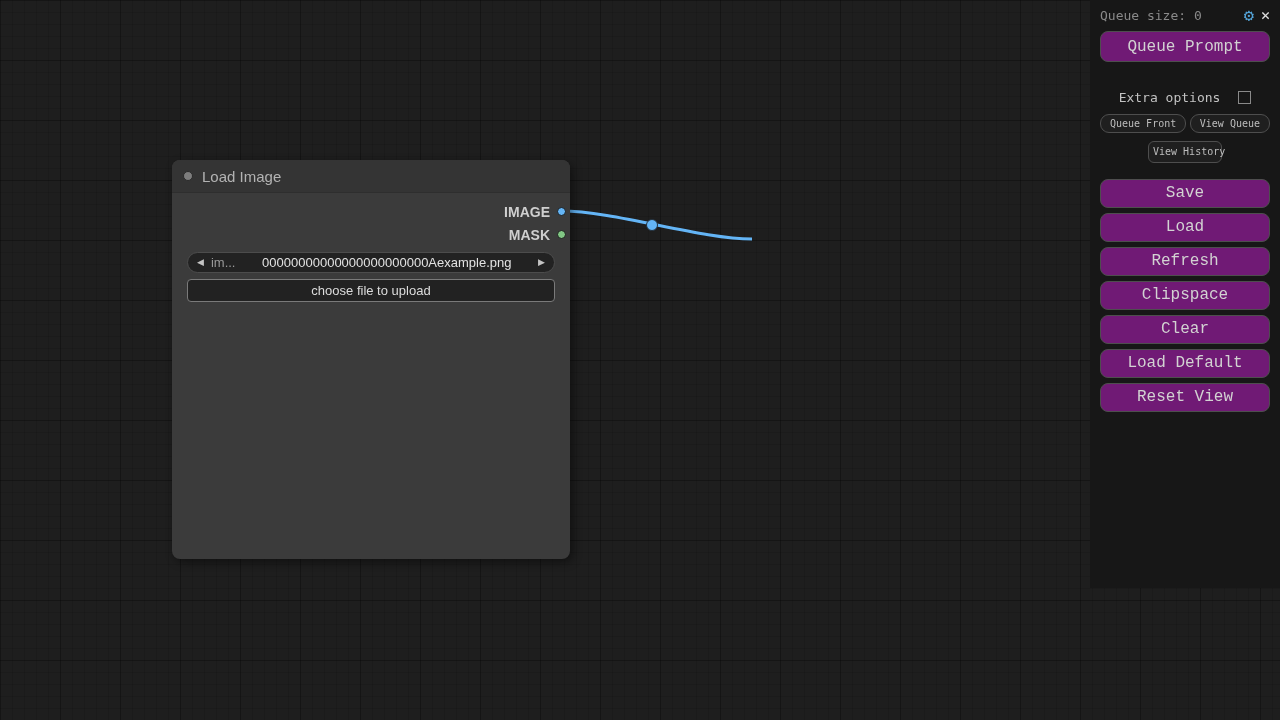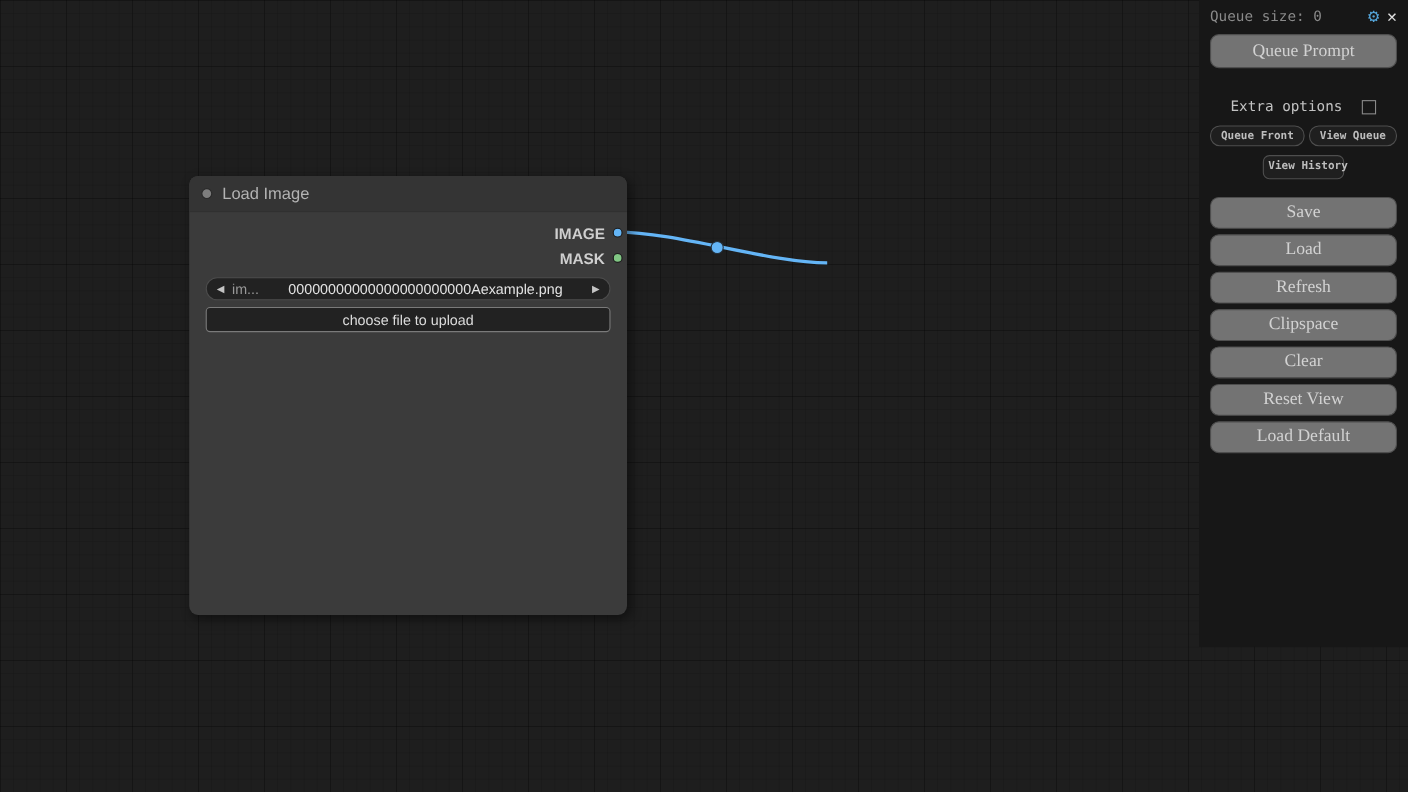--- a/index.html
+++ b/index.html
@@ -71,38 +71,38 @@
     position:absolute; left:1090px; top:0; width:190px; height:588px;
     background:#171717; z-index:10; padding:7px 10px;
     font-family:"DejaVu Sans Mono", monospace;
   }
   .menu-top { display:flex; align-items:center; gap:7px; }
   .queue-size { flex:1; color:#8a8a8a; font-size:13px; white-space:nowrap; }
   .gear { color:#54a4d8; font-size:17px; line-height:1; cursor:pointer; }
   .close-x { color:#e0e0e0; font-size:15px; font-weight:bold; line-height:1; cursor:pointer; }
 
   .menu-btn {
-    display:block; width:100%; background:#737373; border:1px solid #4e4e4e;
+    display:block; width:100%; background:#701a75; border:1px solid #4e4e4e;
     border-radius:8px; color:#d2d2d2; cursor:pointer;
-    font-family:Liberation Serif, serif;
+    font-family:Liberation Mono, monospace;
   }
   #queue-prompt { margin-top:7px; height:31px; font-size:16px; }
 
   .extra-options { margin-top:28px; display:flex; align-items:center; justify-content:center; gap:18px;
     color:#c2c2c2; font-size:13px; }
   .extra-options input {
     appearance:none; width:13px; height:13px; border:1px solid #8a8a8a;
     background:#171717; cursor:pointer; margin:0;
   }
 
   .small-row { margin-top:9px; display:flex; justify-content:space-between; }
   .small-btn {
     background:#1f1f1f; border:1px solid #4e4e4e; border-radius:9px;
     color:#bdbdbd; font-size:10px; padding:3px 9px; cursor:pointer;
-    font-family:"DejaVu Sans Mono", monospace; white-space:nowrap;font-weight:bold;
+    font-family:"DejaVu Sans Mono", monospace; white-space:nowrap;
   }
   #view-history {
     display:block; margin:8px auto 0 auto; width:74px; text-align:center;
     line-height:1.35; padding:3px 4px; border-radius:6px; font-size:10px;
   }
   .main-buttons { margin-top:16px; }
   .main-buttons .menu-btn { height:29px; font-size:16px; margin-bottom:5px; }
 </style>
 </head>
 <body>
@@ -161,18 +161,18 @@
     </div>
 
     <button id="view-history" class="small-btn">View History</button>
 
     <div class="main-buttons">
       <button class="menu-btn">Save</button>
       <button class="menu-btn">Load</button>
       <button class="menu-btn">Refresh</button>
       <button class="menu-btn">Clipspace</button>
       <button class="menu-btn">Clear</button>
+      <button class="menu-btn">Load Default</button>
       <button class="menu-btn">Reset View</button>
-      <button class="menu-btn">Load Default</button>
     </div>
   </div>
 
 </div>
 
 </body></html>

